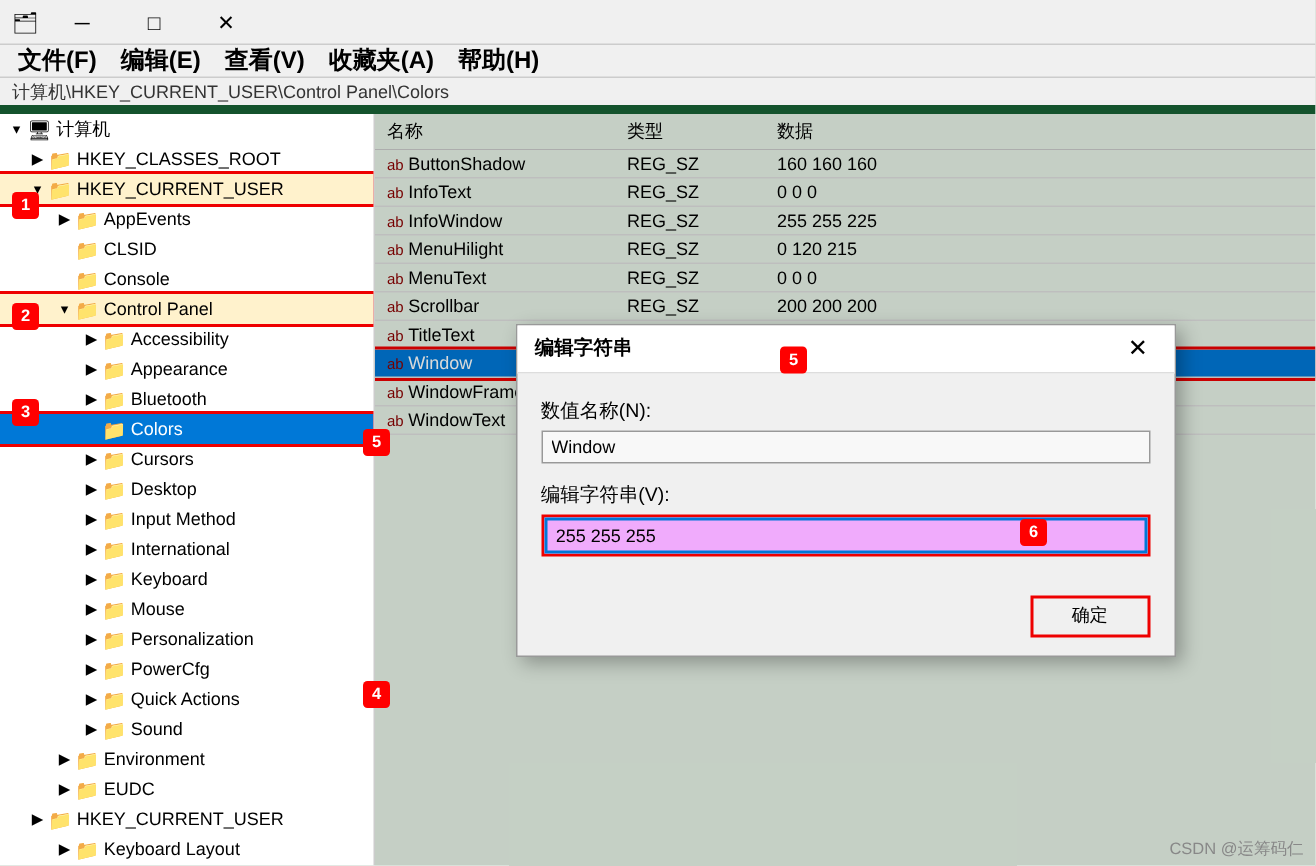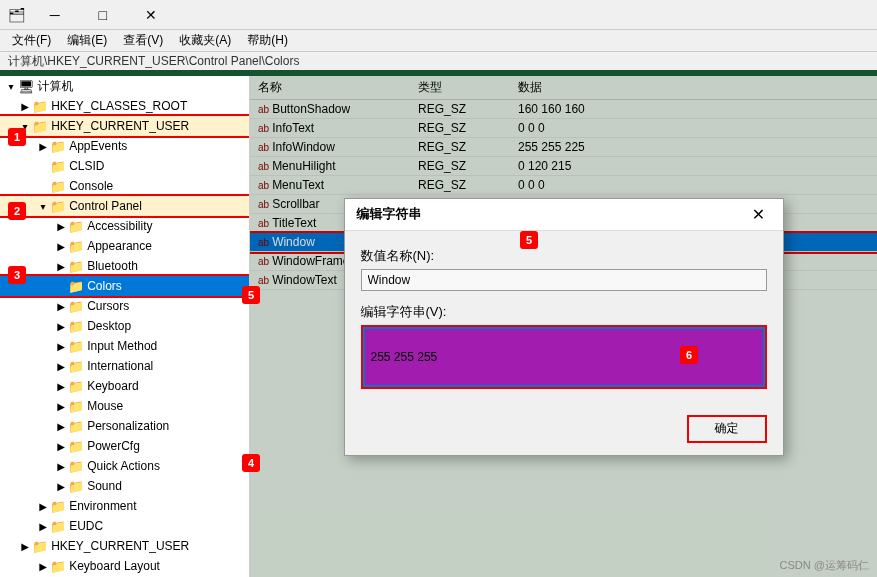--- a/index.html
+++ b/index.html
@@ -21,21 +21,21 @@
 
     
     .menubar {
       height: 22px;
       background: #f0f0f0;
       display: flex;
       align-items: center;
       padding: 0 4px;
       border-bottom: 1px solid #ccc;
     }
-    .menubar-item { padding: 2px 8px; cursor: pointer; font-size: 12px; }
+    .menubar-item { padding: 2px 8px; cursor: pointer; font-size: 16px; font-weight: bold; }
 
     
     .addressbar {
       height: 24px;
       background: #f0f0f0;
       display: flex;
       align-items: center;
       padding: 0 8px;
       border-bottom: 6px solid #14532d;
       font-size: 12px;
@@ -146,22 +146,22 @@
       border: 1px solid #999;
       padding: 3px 6px;
       background: #f8f8f8;
       font-size: 12px;
       margin-bottom: 12px;
       outline: none;
     }
     .dialog-input-value {
       width: 100%;
       border: 2px solid #0078d7;
-      padding: 21px 6px;
-      background: #a21caf;
+      padding: 3px 6px;
+      background: #f0abfc;
       font-size: 12px;
       outline: none;
     }
     .dialog-buttons {
       display: flex;
       justify-content: flex-end;
       gap: 8px;
       padding: 10px 16px 12px;
     }
     .dialog-btn {

